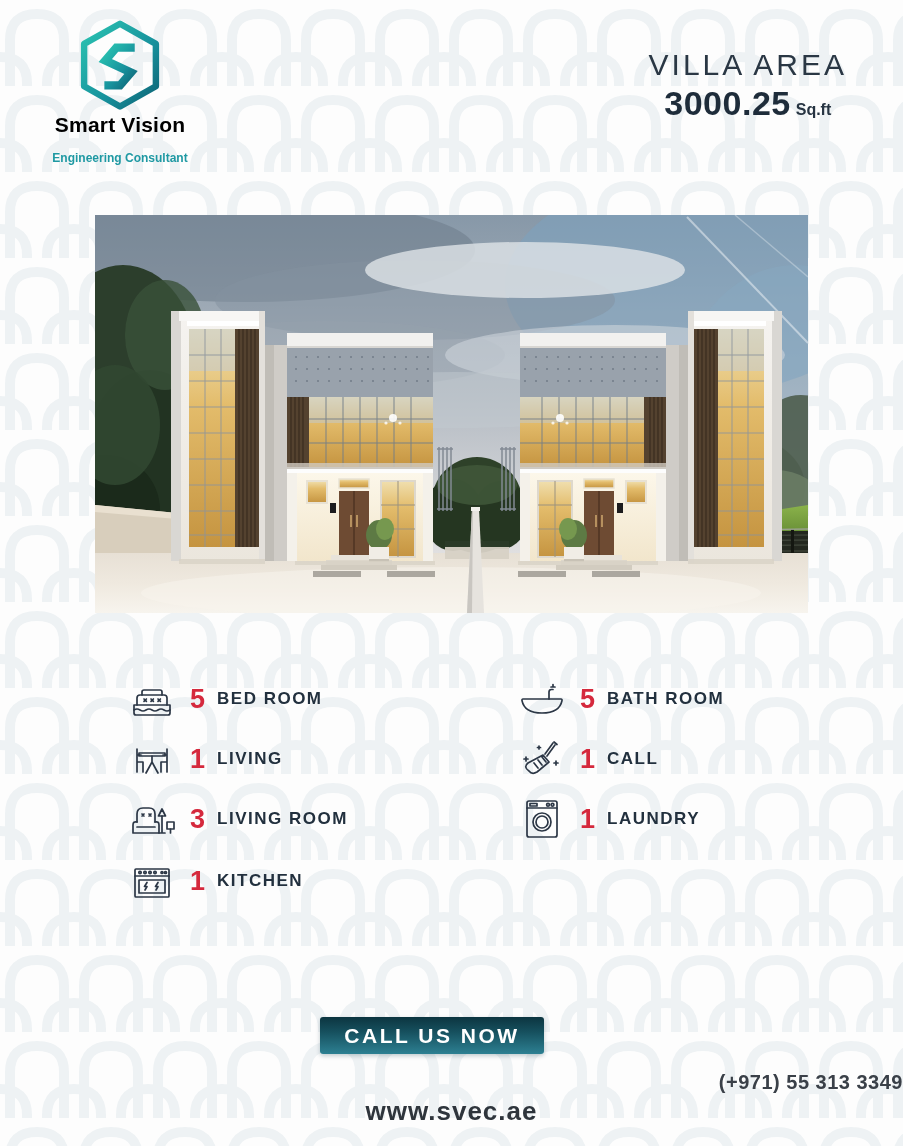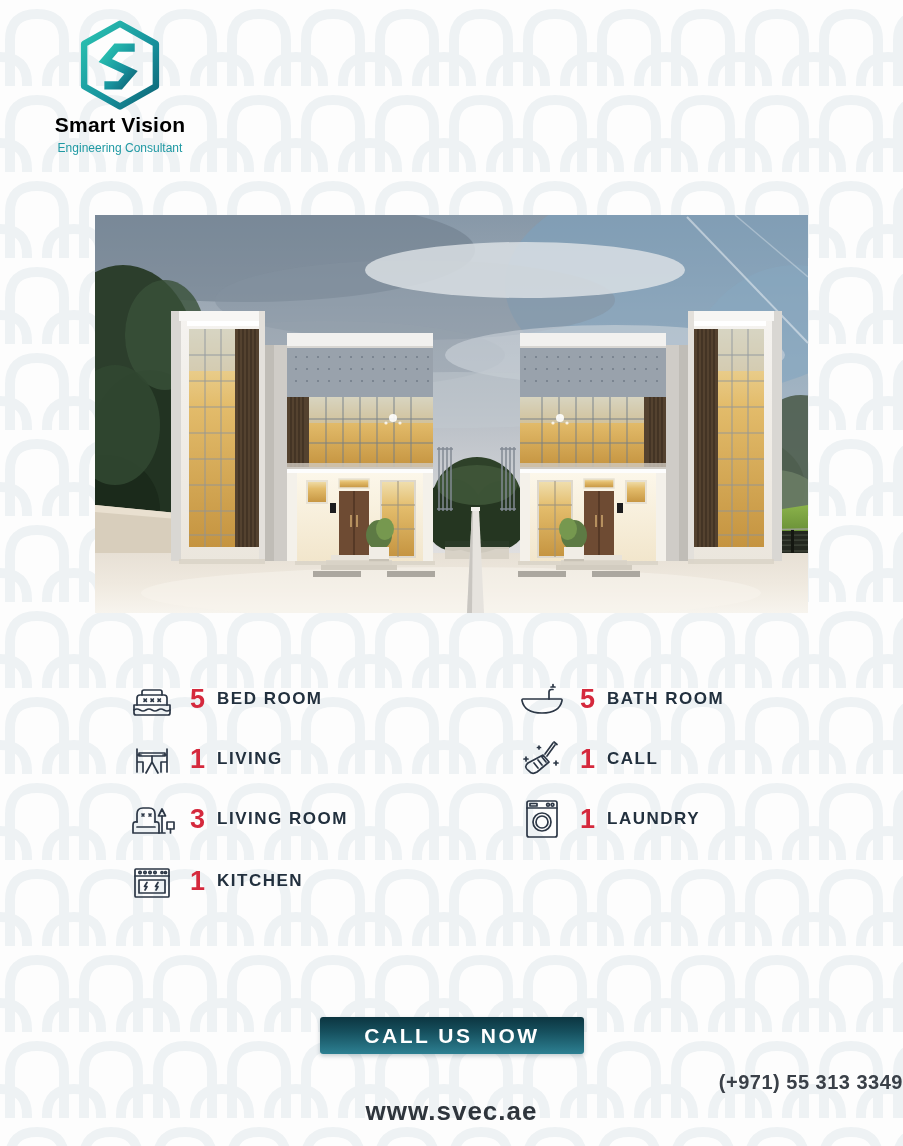--- a/index.html
+++ b/index.html
@@ -5,21 +5,21 @@
   html,body{margin:0;padding:0;}
   body{background:#e9ecee;font-family:"Liberation Sans",sans-serif;}
   .page{position:relative;width:903px;height:1146px;margin:0 auto;background:#fdfdfd;overflow:hidden;}
   .bgpattern{position:absolute;left:0;top:0;z-index:0;}
   .layer{position:absolute;z-index:1;}
 
   
   .logo{left:52px;top:20px;width:136px;text-align:center;}
   .logo svg{width:92px;height:92px;display:block;margin:0 auto;}
   .brand-name{font-size:21px;font-weight:800;color:#000000;letter-spacing:.2px;margin-top:1px;}
-  .brand-tagline{font-size:12px;font-weight:400;color:#1f99a3;margin-top:4px;}
+  .brand-tagline{font-size:12px;font-weight:700;color:#1f99a3;margin-top:14px;}
 
   .area-block{right:56px;top:48px;text-align:center;}
   .area-title{font-size:30px;font-weight:500;color:#2a3744;letter-spacing:3px;}
   .area-line{margin-top:2px;}
   .area-value{font-size:34px;font-weight:800;color:#1e2c3a;letter-spacing:.5px;}
   .area-unit{font-size:16px;font-weight:600;color:#273442;margin-left:5px;}
 
   
   .render{left:95px;top:215px;width:713px;height:398px;}
   .render svg{display:block;width:713px;height:398px;}
@@ -31,21 +31,21 @@
   .fcount{font-size:27px;font-weight:800;color:#d5293d;}
   .flabel{font-size:17px;font-weight:700;color:#22303e;letter-spacing:1.5px;}
   .colL{left:126px;}
   .colR{left:516px;}
   .row1{top:674px;}
   .row2{top:734px;}
   .row3{top:794px;}
   .row4{top:856px;}
 
   
-  .cta{left:320px;top:1017px;width:264px;height:37px;line-height:37px;text-align:center;
+  .cta{left:320px;top:1017px;width:224px;height:37px;line-height:37px;text-align:center;
        color:#ffffff;font-size:21px;font-weight:700;letter-spacing:2.5px;border-radius:3px;
        background:linear-gradient(180deg,#0c3540 0%,#16505e 40%,#2d8092 100%);
        box-shadow:0 2px 4px rgba(20,60,70,.25);cursor:pointer;}
   .phone{left:0;right:0;top:1071px;text-align:right;font-size:20px;font-weight:600;color:#3a4048;letter-spacing:.5px;}
   .website{left:0;right:0;top:1096px;text-align:center;font-size:26px;font-weight:600;color:#2f353c;letter-spacing:1px;cursor:pointer;}
 
   .icon-stroke{stroke:#2c3746;stroke-width:1.7;fill:none;stroke-linecap:round;stroke-linejoin:round;}
 </style>
 </head>
 <body>
@@ -72,20 +72,26 @@
           <stop offset="1" stop-color="#0e6375"></stop>
         </linearGradient>
       </defs>
       <polygon points="50,4 89,26 89,72 50,94 11,72 11,26" fill="none" stroke="url(#lg)" stroke-width="7" stroke-linejoin="round"></polygon>
       <path d="M66 30 H46 L34 44 L62 57 L50 71 H33" fill="none" stroke="url(#lg)" stroke-width="9" stroke-linejoin="miter"></path>
     </svg>
     <div class="brand-name">Smart Vision</div>
     <div class="brand-tagline">Engineering Consultant</div>
   </div>
 
+  <div class="layer area-block">
+    <div class="area-title">VILLA AREA</div>
+    <div class="area-line">
+      <span class="area-value">3000.25</span><span class="area-unit">Sq.ft</span>
+    </div>
+  </div>
 
   <div class="layer render">
     <svg viewBox="0 0 713 398">
       <defs>
         <linearGradient id="sky" x1="0" y1="0" x2="0" y2="1">
           <stop offset="0" stop-color="#8798a8"></stop>
             <stop offset="0.45" stop-color="#b3bac2"></stop>
           <stop offset="0.8" stop-color="#dcdcde"></stop>
             <stop offset="1" stop-color="#ece9e6"></stop>
         </linearGradient>

